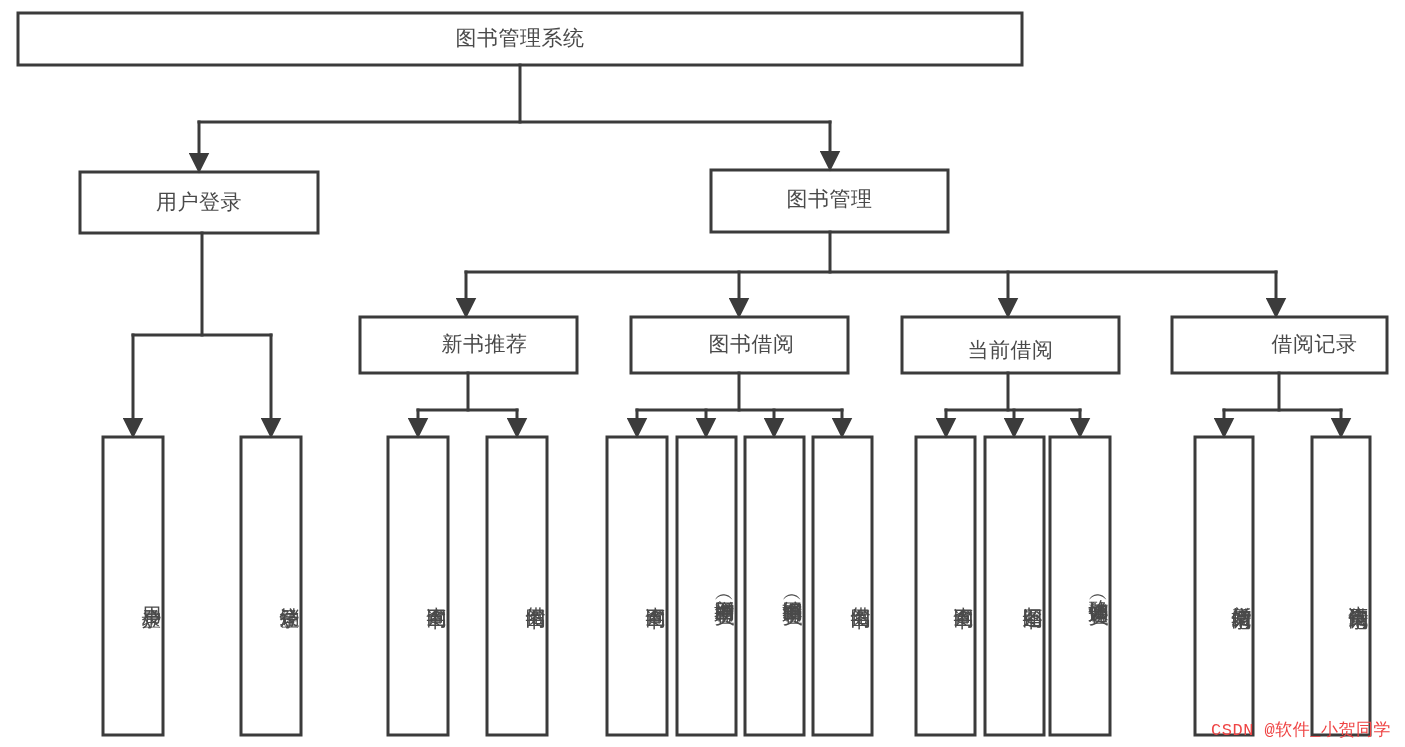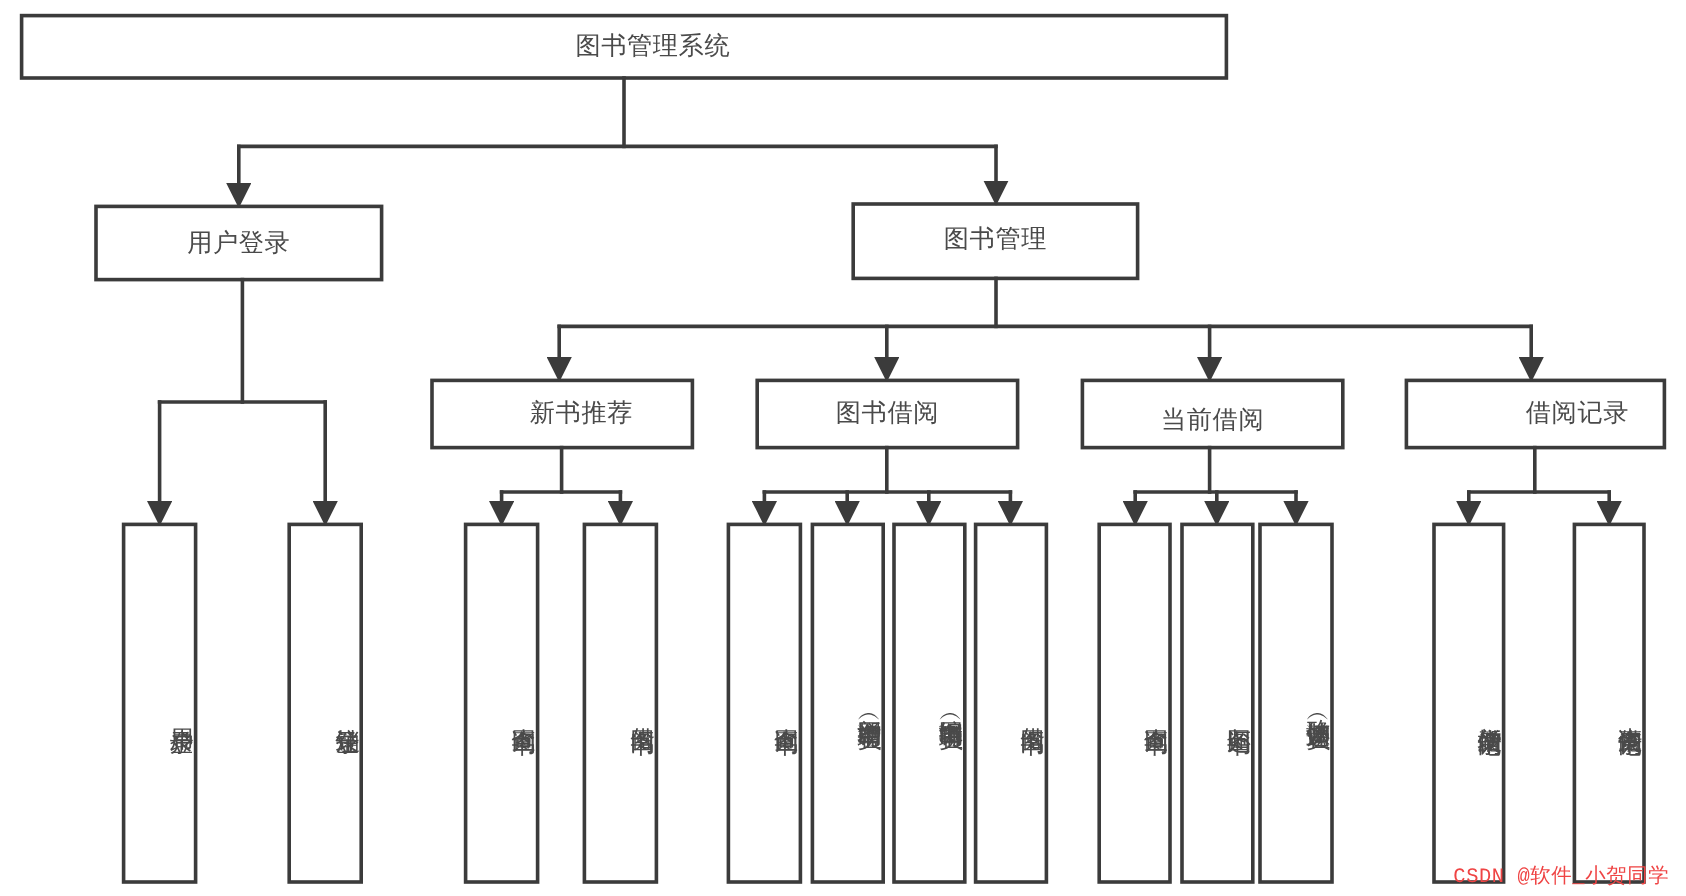--- a/index.html
+++ b/index.html
@@ -147,27 +147,27 @@
     <path class="connector" marker-end="url(#arrow)" d="M 946 410 L 946 428"></path>
     <path class="connector" marker-end="url(#arrow)" d="M 1014 410 L 1014 428"></path>
     <path class="connector" marker-end="url(#arrow)" d="M 1080 410 L 1080 428"></path>
 
     <path class="connector" d="M 1279 373 L 1279 410"></path>
     <path class="connector" d="M 1224 410 L 1341 410"></path>
     <path class="connector" marker-end="url(#arrow)" d="M 1224 410 L 1224 428"></path>
     <path class="connector" marker-end="url(#arrow)" d="M 1341 410 L 1341 428"></path>
   </svg>
 
-  <div class="node-label" style="left:18px; top:13px; width:1004px; height:52px;margin-left:24px;">图书管理系统</div>
+  <div class="node-label" style="left:18px; top:13px; width:1004px; height:52px;">图书管理系统</div>
 
   <div class="node-label" style="left:80px; top:172px; width:238px; height:61px;">用户登录</div>
   <div class="node-label" style="left:711px; top:170px; width:237px; height:60px;">图书管理</div>
 
   <div class="node-label" style="left:376px; top:317px; width:217px; height:56px;">新书推荐</div>
-  <div class="node-label" style="left:631px; top:317px; width:217px; height:56px;">图书借阅</div>
+  <div class="node-label" style="left:631px; top:317px; width:217px; height:56px;padding-left:12px;">图书借阅</div>
   <div class="node-label" style="left:902px; top:317px; width:217px; height:68px;">当前借阅</div>
   <div class="node-label" style="left:1172px; top:317px; width:215px; height:56px;margin-left:35px;">借阅记录</div>
 
   <div class="node-label vertical" style="left:103px; top:437px; width:60px; height:298px;">用户登录</div>
   <div class="node-label vertical" style="left:241px; top:437px; width:60px; height:298px;">注销登录</div>
 
   <div class="node-label vertical" style="left:388px; top:437px; width:60px; height:298px;">查询图书</div>
   <div class="node-label vertical" style="left:487px; top:437px; width:60px; height:298px;">借阅图书</div>
 
   <div class="node-label vertical" style="left:607px; top:437px; width:60px; height:298px;">查询图书</div>

